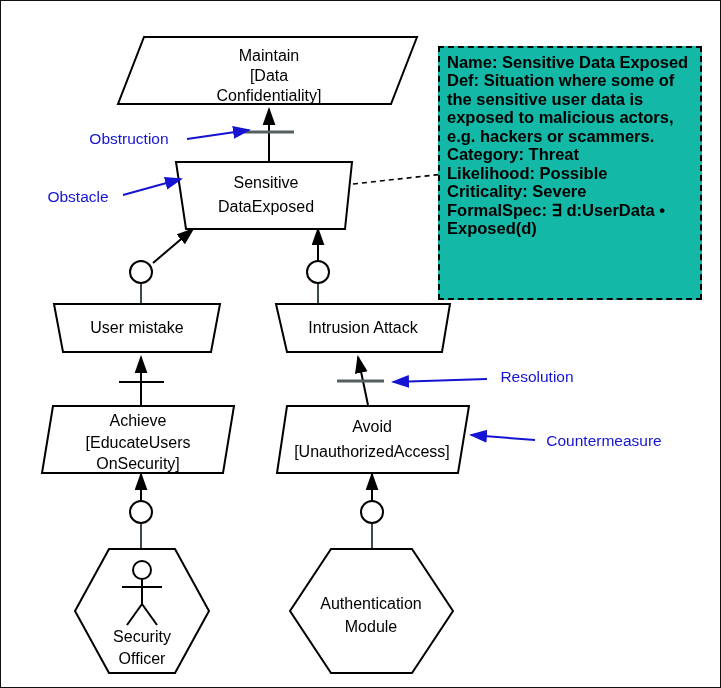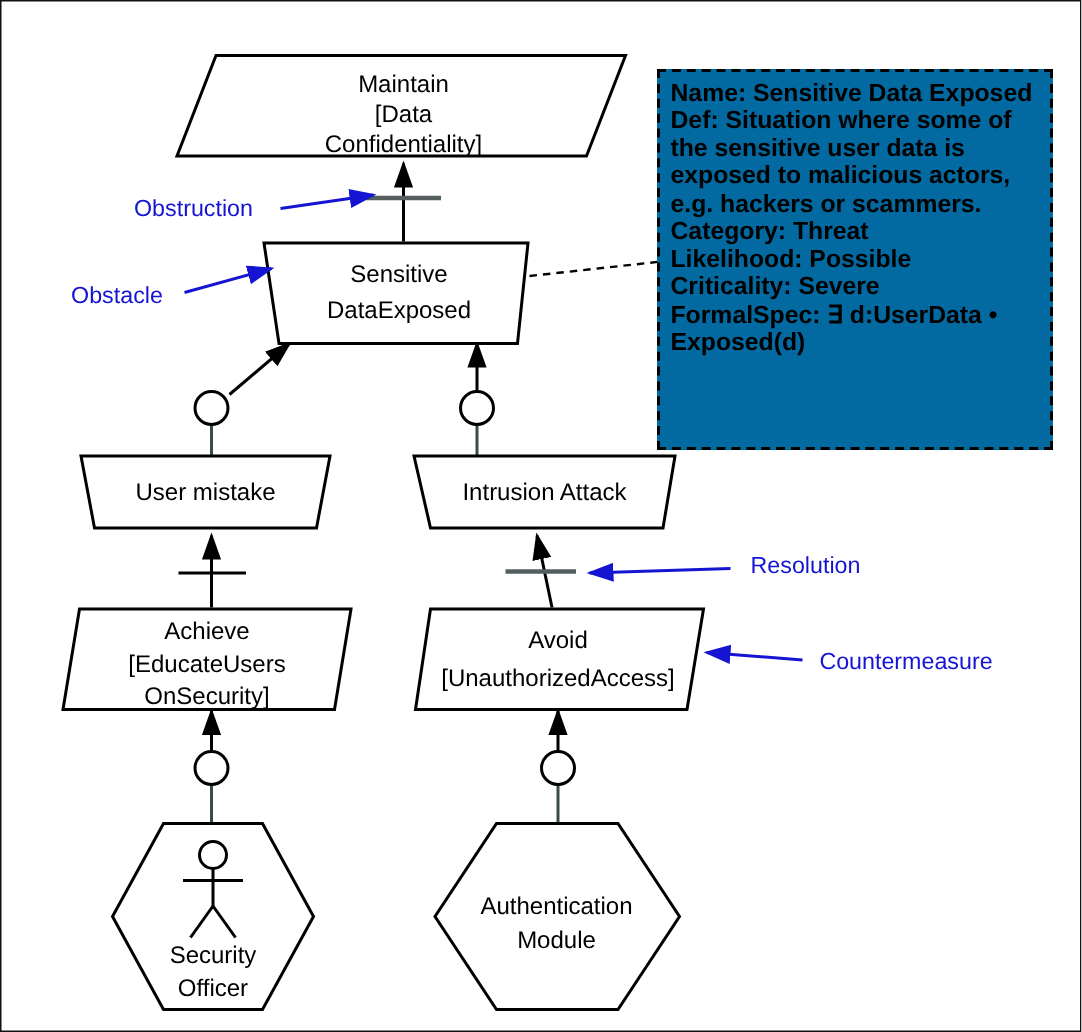--- a/index.html
+++ b/index.html
@@ -75,21 +75,21 @@
   }
   .dashed-connector {
     stroke: #000000;
     stroke-width: 1.6;
     stroke-dasharray: 5 4;
     fill: none;
   }
   .note-box {
     position: absolute;
     box-sizing: border-box;
-    background: #0369a1;
+    background: #14b8a6;
     border: 2.5px dashed #000000;
     padding: 5px 6px 4px 7px;
   }
   .note-text {
     font-family: "Liberation Sans", sans-serif;
     font-size: 16.5px;
     font-weight: bold;
     color: #000000;
     line-height: 1.12;
     white-space: pre-wrap;

